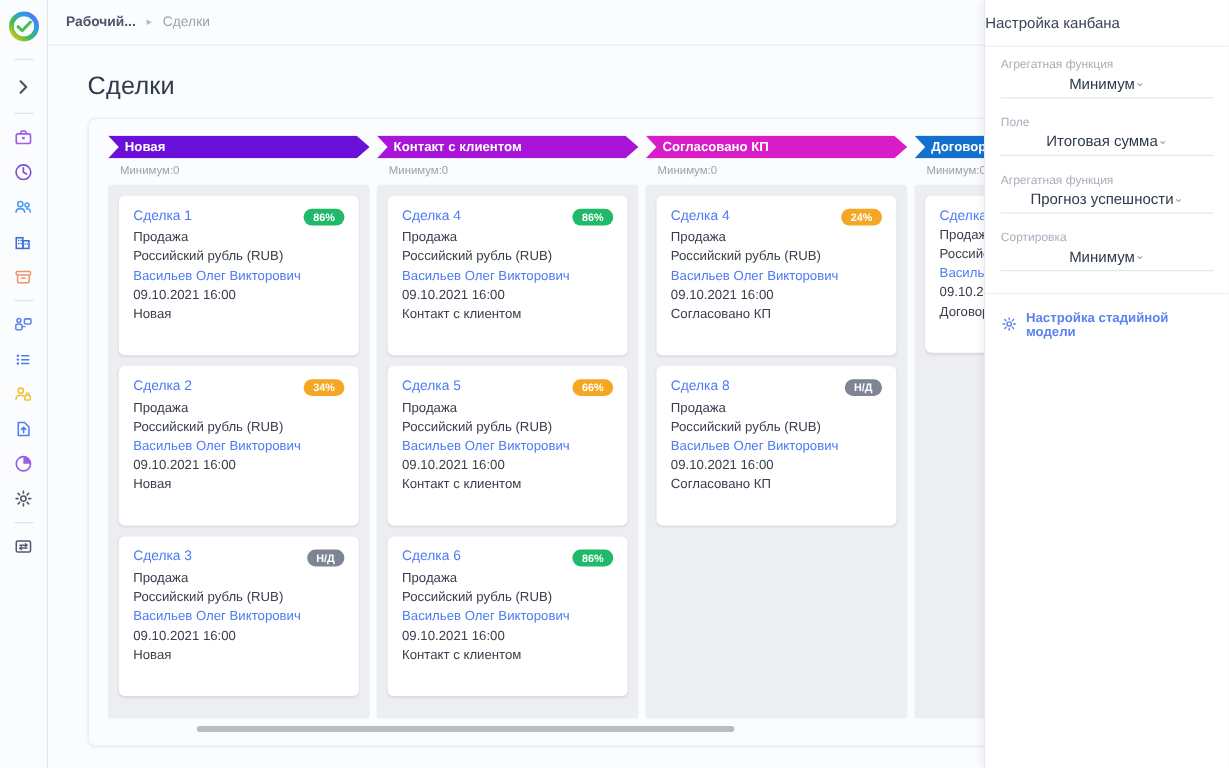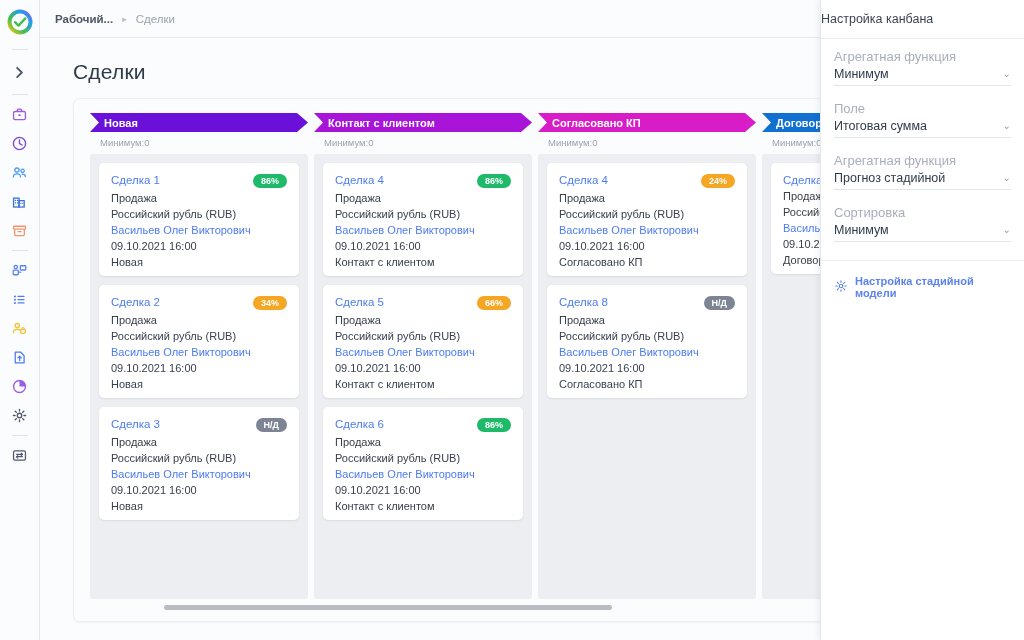--- a/index.html
+++ b/index.html
@@ -96,21 +96,21 @@
   }
   .col-sub { font-size: 9.5px; color: #9aa2b0; padding: 5px 0 6px 10px; flex: 0 0 auto; }
   .col-body {
     background: #edeef2; border-radius: 3px;
     flex: 1 1 auto; min-height: 0;
     padding: 9px 9px 0 9px;
     overflow: hidden;
   }
   .card {
     background: #fff; border-radius: 5px;
-    padding: 11px 12px 8px 12px; margin-bottom: 9px;
+    padding: 11px 12px 28px 12px; margin-bottom: 9px;
     box-shadow: 0 1px 2px rgba(40,50,70,.10);
     cursor: pointer;
   }
   .card-top { display: flex; align-items: flex-start; justify-content: space-between; gap: 8px; }
   .card-title { font-size: 11.5px; color: #4d7bf3; white-space: nowrap; }
   .badge {
     font-size: 9px; font-weight: bold; color: #fff;
     padding: 2px 8px; border-radius: 9px; white-space: nowrap; flex: 0 0 auto;
   }
   .card-line { font-size: 11px; color: #39404d; margin-top: 4px; white-space: nowrap; }
@@ -130,23 +130,23 @@
     display: flex; flex-direction: column;
   }
   .panel-head {
     height: 39px; flex: 0 0 39px;
     display: flex; align-items: center; 
     font-size: 12.5px; color: #3b4455;
     border-bottom: 1px solid #eceef2;
   }
   .panel-body { padding: 10px 13px 0 13px; }
   .field { margin-bottom: 15px; }
-  .field-label { font-size: 13px; color: #a8aebb; margin-bottom: 3px; }
+  .field-label { font-size: 10px; color: #a8aebb; margin-bottom: 3px; }
   .field-ctl {
-    display: flex; align-items: center; justify-content: space-between;
+    display: flex; align-items: center; justify-content: center;
     border-bottom: 1px solid #e2e5ea; padding-bottom: 4px; cursor: pointer;
   }
   .field-val { font-size: 12.5px; color: #2f3a4a; }
   .chev-d { color: #9aa2b0; font-size: 10px; line-height: 1; }
   .panel-sep { height: 1px; background: #eceef2; margin: 3px 0 0 0; }
   .panel-link {
     display: flex; align-items: center; gap: 7px;
     padding: 14px 13px 0 13px;
     color: #5b82ef; font-size: 11px; font-weight: bold; cursor: pointer;
   }
@@ -454,21 +454,21 @@
         <div class="field">
           <div class="field-label">Поле</div>
           <div class="field-ctl">
             <div class="field-val">Итоговая сумма</div>
             <div class="chev-d">⌄</div>
           </div>
         </div>
         <div class="field">
           <div class="field-label">Агрегатная функция</div>
           <div class="field-ctl">
-            <div class="field-val">Прогноз стадийной</div>
+            <div class="field-val">Прогноз успешности</div>
             <div class="chev-d">⌄</div>
           </div>
         </div>
         <div class="field">
           <div class="field-label">Сортировка</div>
           <div class="field-ctl">
             <div class="field-val">Минимум</div>
             <div class="chev-d">⌄</div>
           </div>
         </div>

